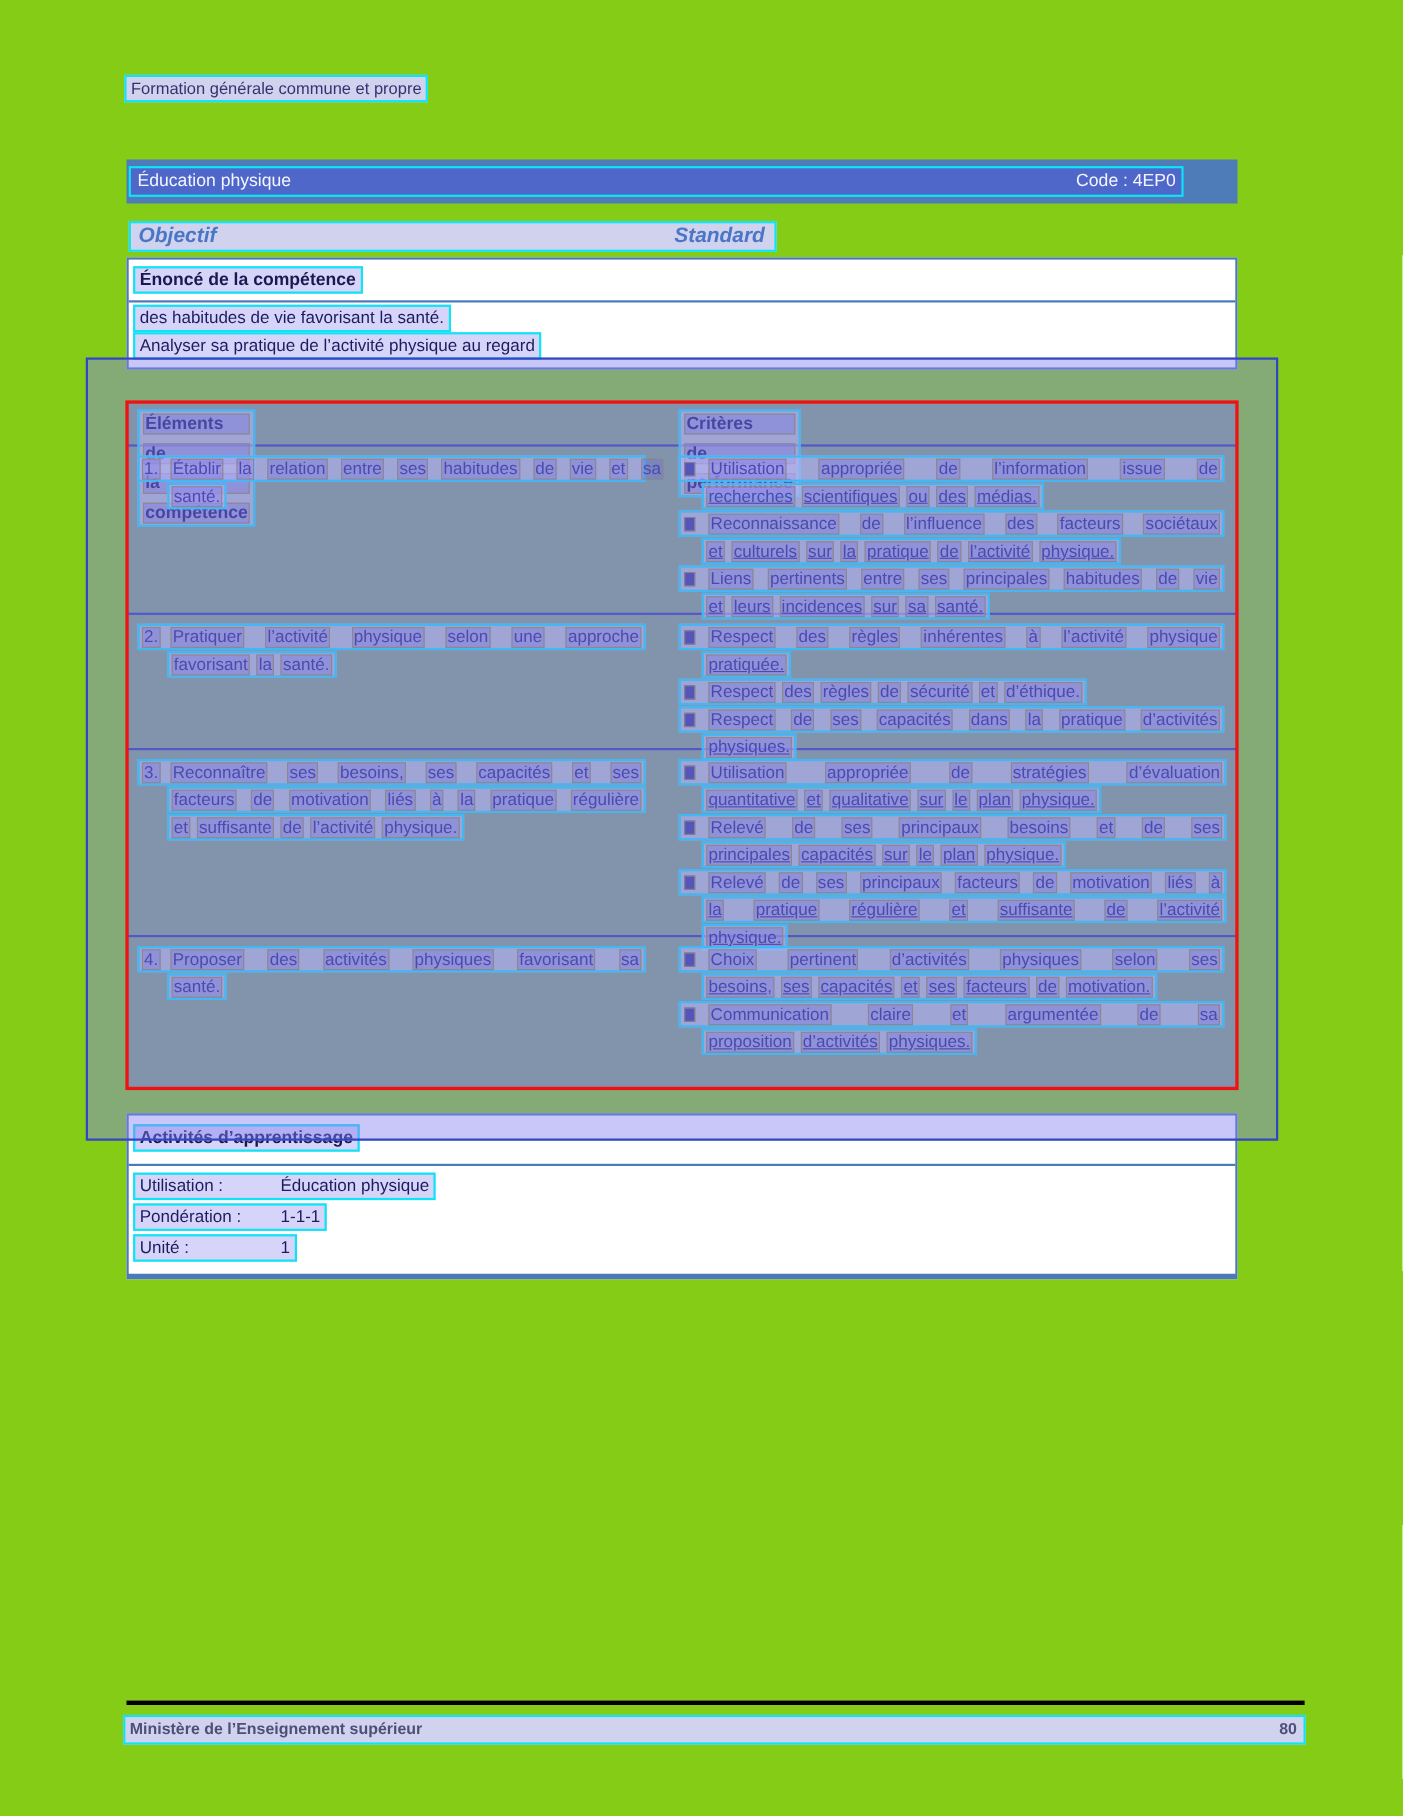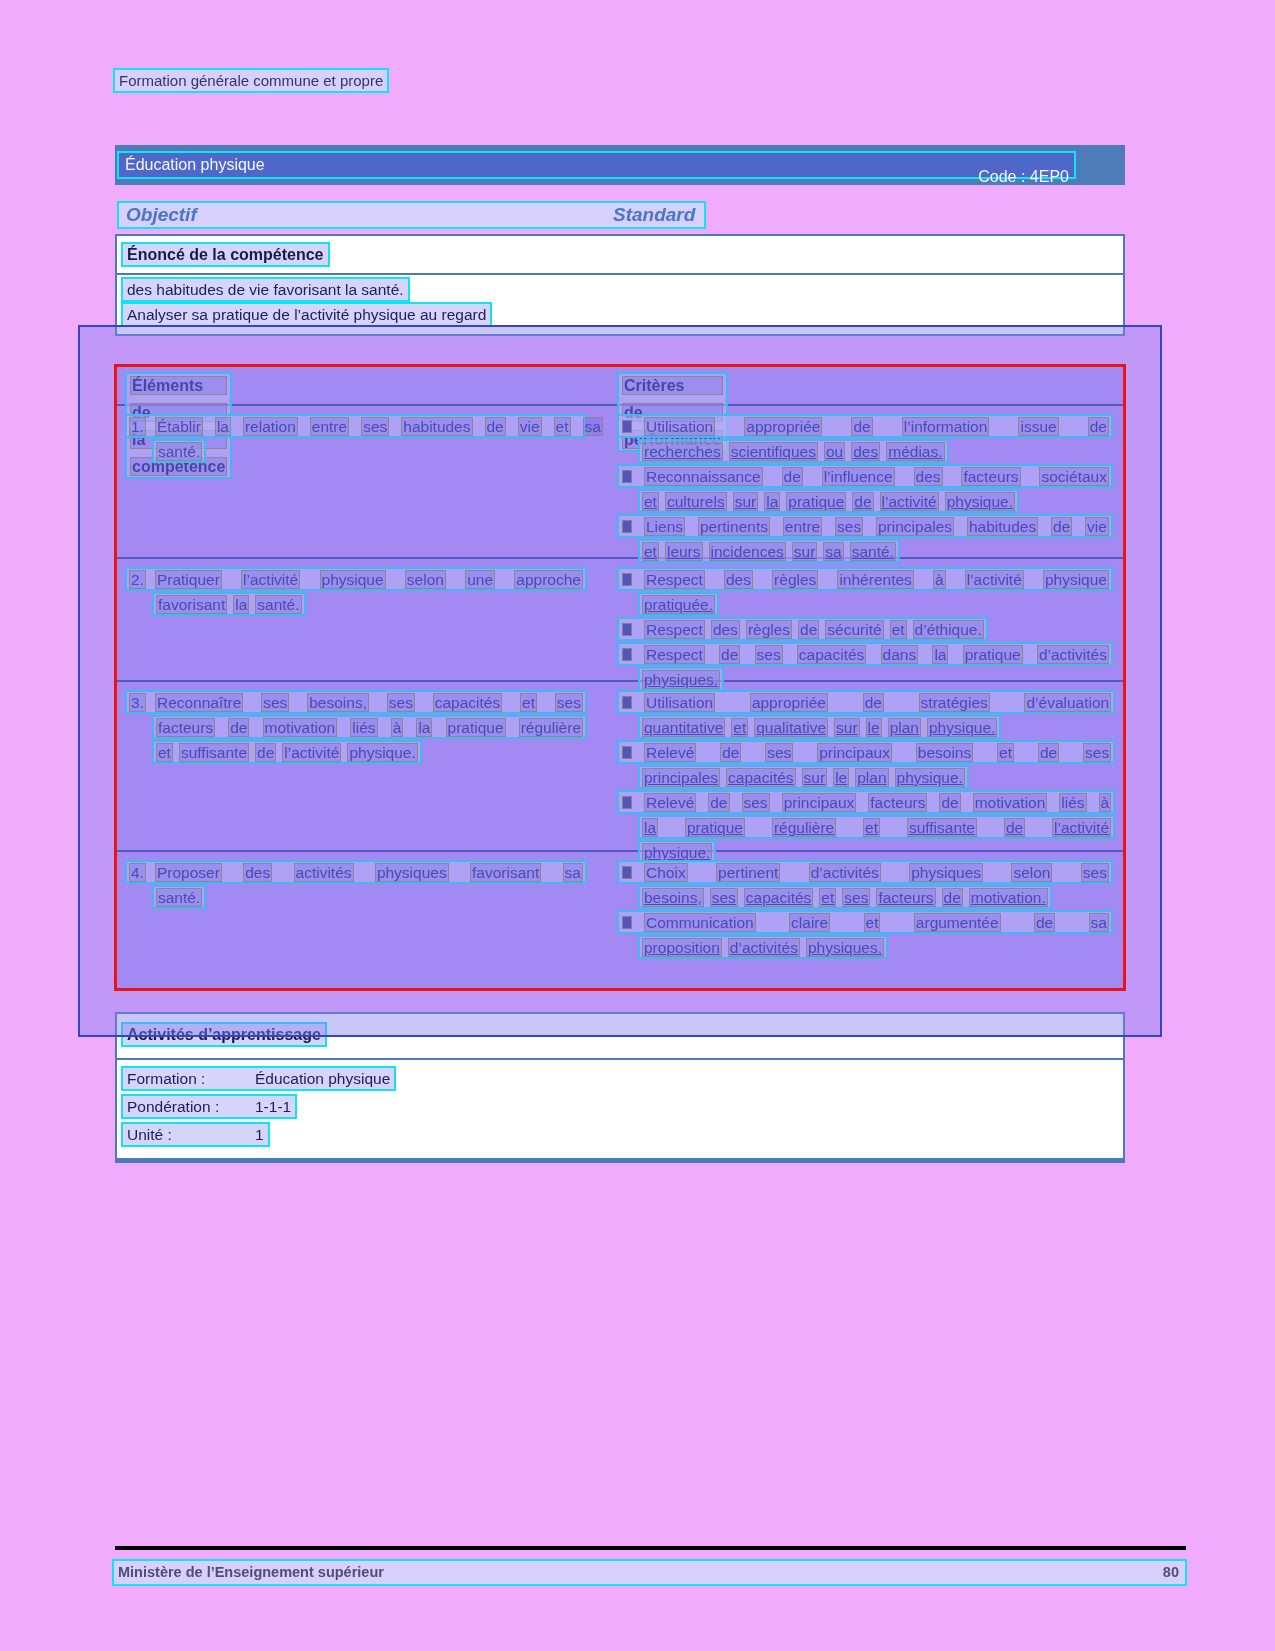--- a/index.html
+++ b/index.html
@@ -2,34 +2,34 @@
 <html style="--accent-blue: #4d7cb8; --band-blue: #4f67c9; --annotation-cyan: #0de4f6; --overlay-purple: #8380f2; --overlay-border: #3346c4; --selection-red: #ef1212; --word-box-olive: #968a2c; --heading-blue: #4a76c6;"><head>
 <meta charset="utf-8">
 <style>
   :root{
     --accent-blue:#4d7cb8; --band-blue:#4f67c9; --annotation-cyan:#0de4f6;
     --overlay-purple:#8380f2; --overlay-border:#3346c4; --selection-red:#ef1212;
     --word-box-olive:#968a2c; --text-navy:#1d1d6e; --heading-blue:#4a76c6;
     --doc-border:#4a7ab8; --row-line:#2c3ba6;
   }
   html,body{margin:0;padding:0;background:#ffffff;}
-  .page{position:relative;width:1275px;height:1651px;background:#f0abfc;overflow:hidden;
+  .page{position:relative;width:1275px;height:1651px;background:#84cc16;overflow:hidden;
         font-family:"Liberation Sans","DejaVu Sans",sans-serif;color:var(--text-navy);}
 
   
   .hl{display:inline-block;background:rgba(213,210,250,0.95);border:2px solid var(--annotation-cyan);
       padding:0 4px;line-height:21px;}
 
   .top-label{position:absolute;left:113px;top:68px;font-size:15px;color:#333370;}
 
   .header-bar{position:absolute;left:115px;top:145px;width:1010px;height:40px;background:var(--accent-blue);}
   .header-band{position:absolute;left:2px;top:6px;width:955px;height:24px;background:var(--band-blue);
                border:2px solid var(--annotation-cyan);color:#f4f6ff;font-size:16px;line-height:24px;}
   .header-title{position:absolute;left:6px;top:0;}
-  .header-code{position:absolute;right:5px;top:12px;}
+  .header-code{position:absolute;right:5px;top:0;}
 
   .objstd-band{position:absolute;left:117px;top:201px;width:585px;height:24px;background:rgba(213,210,250,0.95);
                border:2px solid var(--annotation-cyan);}
   .objstd-band .h1{position:absolute;top:-1px;font-style:italic;font-weight:bold;font-size:19px;color:var(--heading-blue);line-height:26px;}
   .obj{left:7px;} .std{left:494px;}
 
   .enonce-box{position:absolute;left:115px;top:234px;width:1010px;border:2px solid var(--doc-border);background:#fff;box-sizing:border-box;}
   .enonce-head{height:37px;border-bottom:2px solid var(--doc-border);}
   .enonce-head .hl{margin:6px 0 0 4px;font-weight:bold;font-size:16px;color:#191950;}
   .enonce-body{height:57px;padding:2px 0 0 4px;}
@@ -479,21 +479,21 @@
 
   <div class="overlay1"></div>
   <div class="table-redbox"></div>
 
   <div class="activites-box">
     <div class="act-head">
       <span class="hl">Activités d’apprentissage</span>
     </div>
     <div class="act-body">
       <div class="field-row">
-        <span class="hl"><span class="f-label">Formation :</span><span>Éducation physique</span></span>
+        <span class="hl"><span class="f-label">Utilisation :</span><span>Éducation physique</span></span>
       </div>
       <div class="field-row">
         <span class="hl"><span class="f-label">Pondération :</span><span>1-1-1</span></span>
       </div>
       <div class="field-row">
         <span class="hl"><span class="f-label">Unité :</span><span>1</span></span>
       </div>
     </div>
   </div>
 

